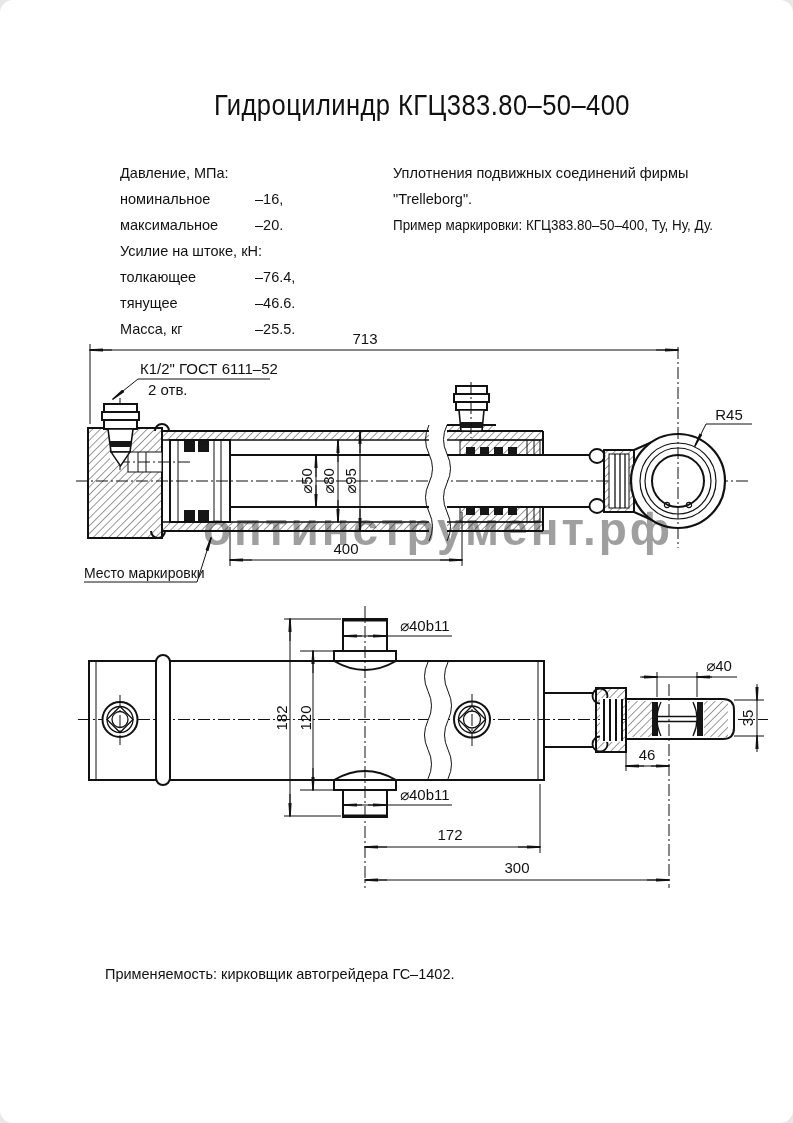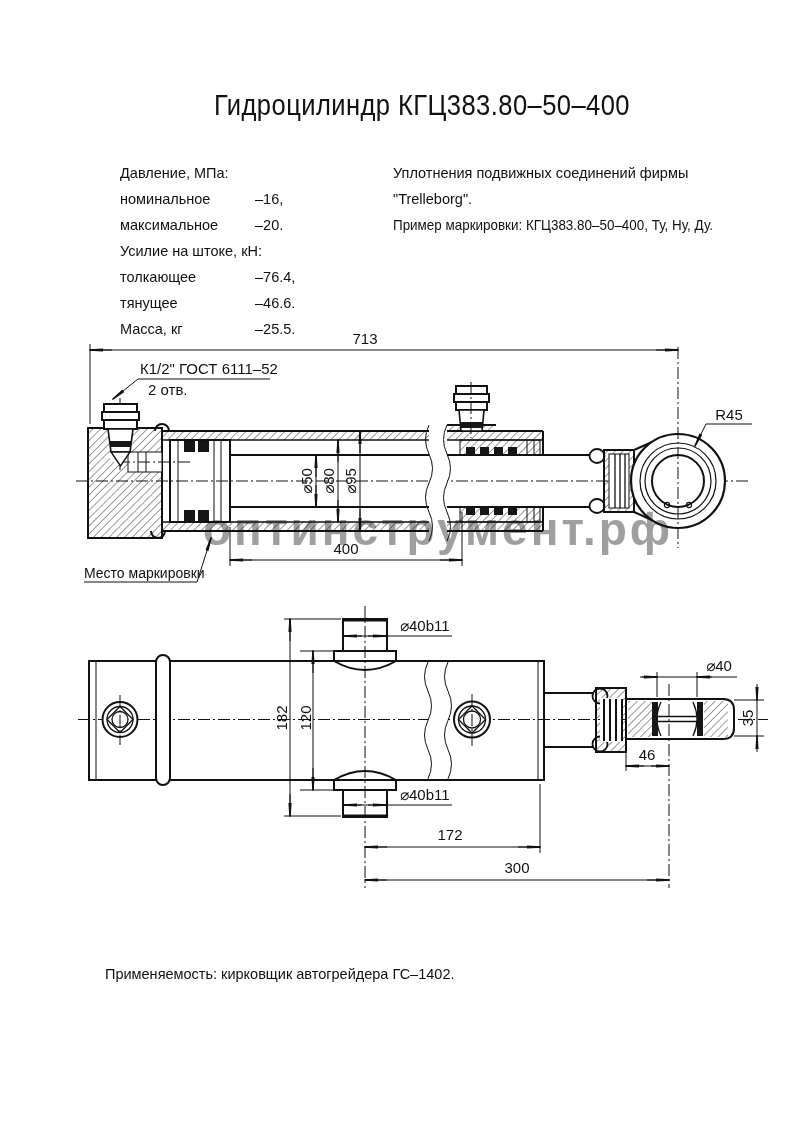--- a/index.html
+++ b/index.html
@@ -1,17 +1,17 @@
 <!DOCTYPE html>
 <html><head>
 <meta charset="utf-8">
 <style>
   html,body{margin:0;padding:0;background:#e8e8e8;}
   .page{position:relative;width:793px;height:1123px;background:#ffffff;margin:0 auto;
-        font-family:"Liberation Sans","DejaVu Sans",sans-serif;overflow:hidden;}
+        font-family:"Liberation Sans","DejaVu Sans",sans-serif;overflow:hidden;border-radius:13px;}
   svg{position:absolute;left:0;top:0;}
   text{fill:#111;}
   .t-title{font-size:30px;letter-spacing:0.5px;}
   .t-spec{font-size:14.5px;}
   .t-dim{font-size:15px;}
   .t-dim-s{font-size:14px;}
   .t-note{font-size:14.5px;}
   .t-wm{font-size:46px;letter-spacing:3px;font-weight:bold;opacity:0.40;}
   .ln{stroke:#111;stroke-width:1;fill:none;}
   .ln2{stroke:#111;stroke-width:2;fill:none;}

